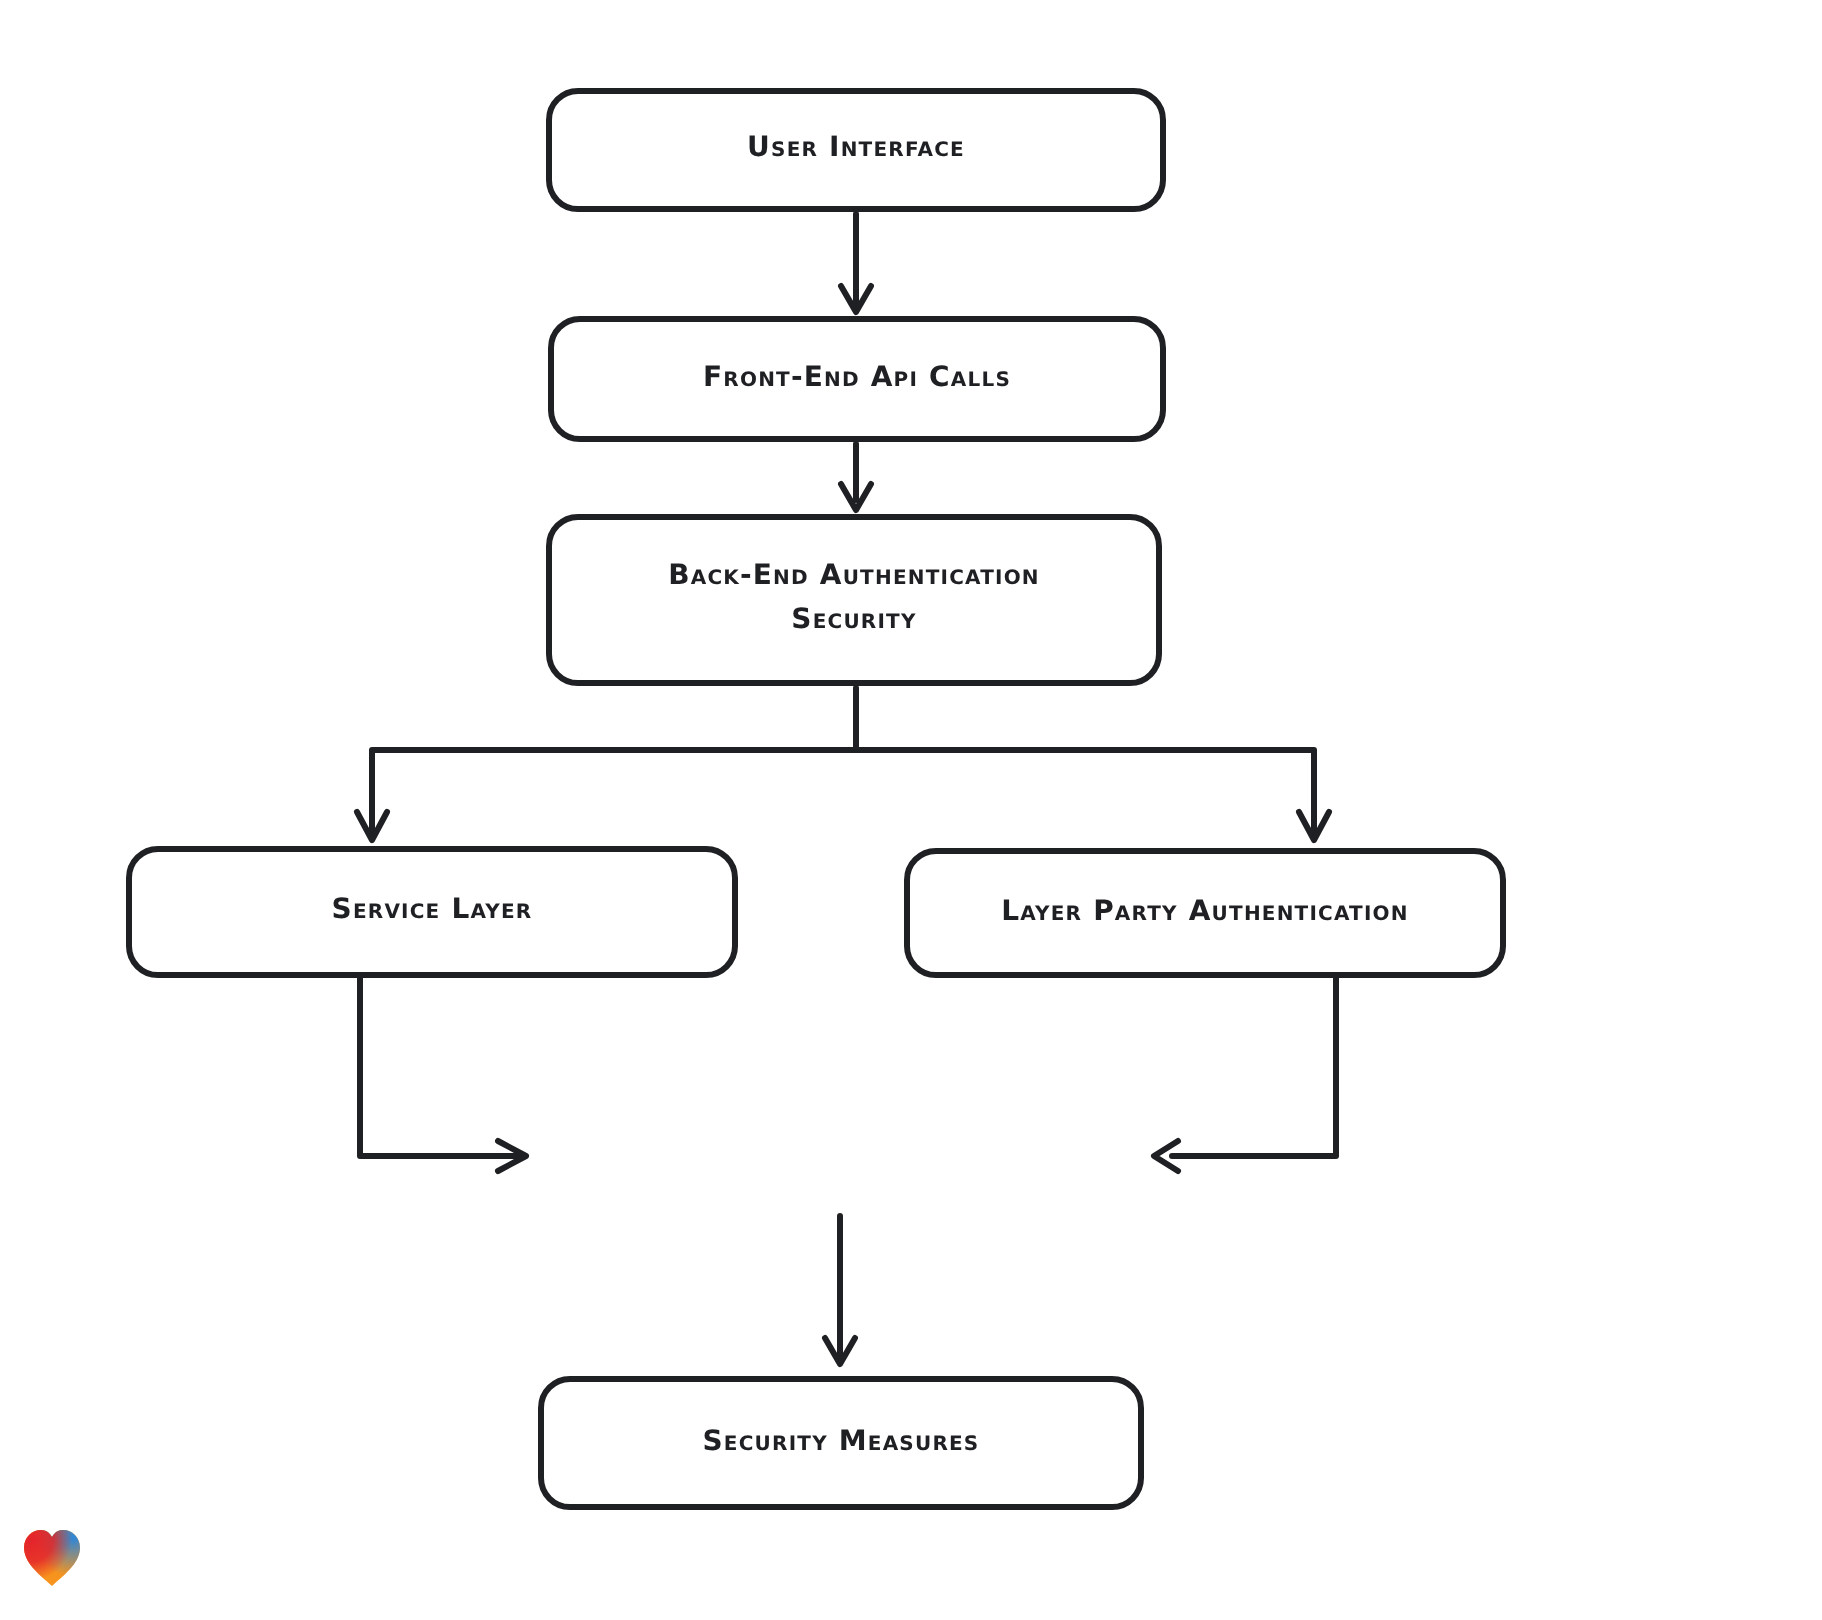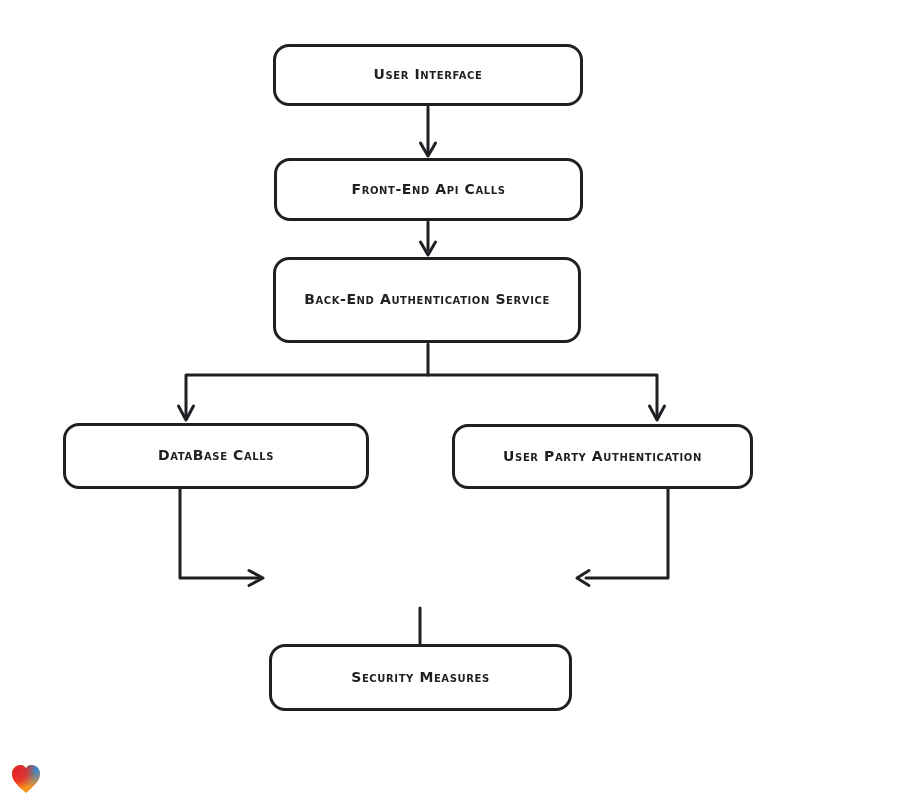--- a/index.html
+++ b/index.html
@@ -101,33 +101,33 @@
 
   <div class="node" style="left:273px; top:44px; width:310px; height:62px;">
     <span class="label">User Interface</span>
   </div>
 
   <div class="node" style="left:274px; top:158px; width:309px; height:63px;align-items:center;">
     <span class="label">Front-End Api Calls</span>
   </div>
 
   <div class="node" style="left:273px; top:257px; width:308px; height:86px;">
-    <span class="label wrap-250">Back-End Authentication Service</span>
+    <span class="label wrap-250">Back-End Authentication Security</span>
   </div>
 
   <div class="node" style="left:63px; top:423px; width:306px; height:66px;">
-    <span class="label">DataBase Calls</span>
+    <span class="label">Service Layer</span>
   </div>
 
   <div class="node" style="left:452px; top:424px; width:301px; height:65px;">
-    <span class="label">User Party Authentication</span>
+    <span class="label">Layer Party Authentication</span>
   </div>
 
 
-  <div class="node" style="left:269px; top:644px; width:303px; height:67px;">
+  <div class="node" style="left:269px; top:688px; width:303px; height:67px;">
     <span class="label">Security Measures</span>
   </div>
 
   <svg class="logo" viewBox="0 0 36 36" xmlns="http://www.w3.org/2000/svg">
     <defs>
       <clipPath id="heartClip">
         <path d="M18 32 C10.5 25.5 4 20 4 12.8 C4 7.6 8 4 12.4 4 C15.2 4 17 5.6 18 7.6 C19 5.6 20.8 4 23.6 4 C28 4 32 7.6 32 12.8 C32 20 25.5 25.5 18 32 Z"></path>
       </clipPath>
       <radialGradient id="gTeal" cx="55%" cy="12%" r="35%">
         <stop offset="0%" stop-color="#2ba87c" stop-opacity="1"></stop>

